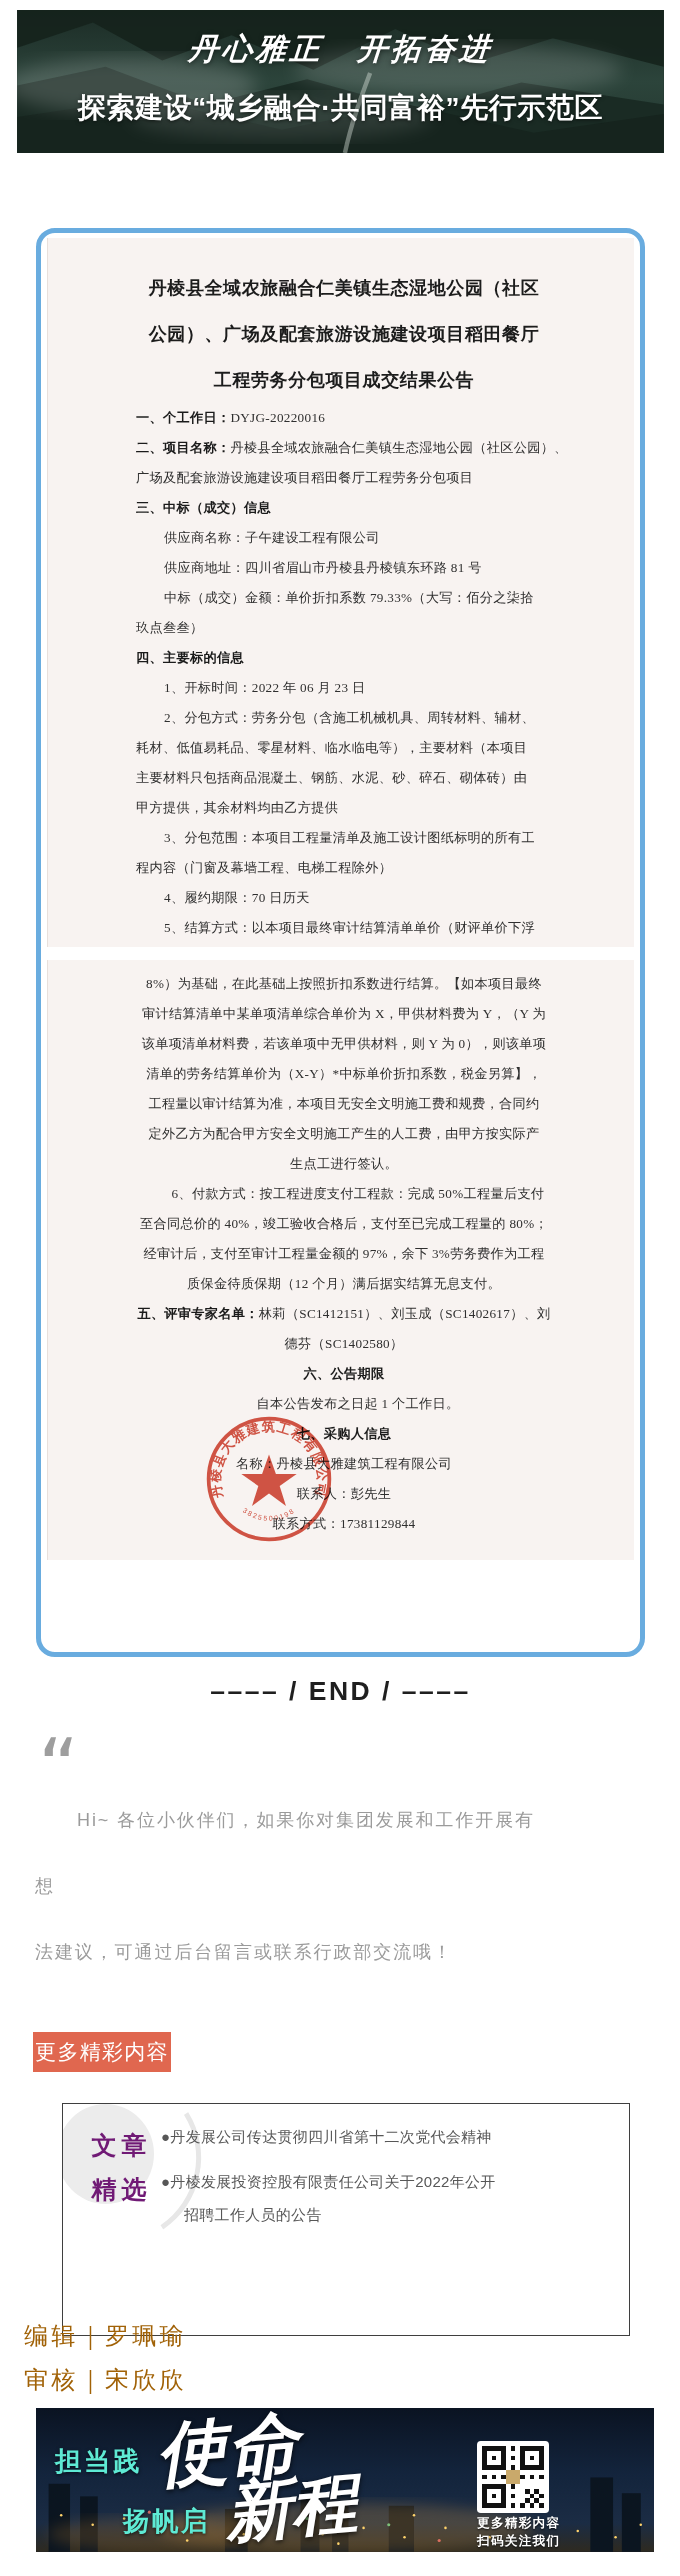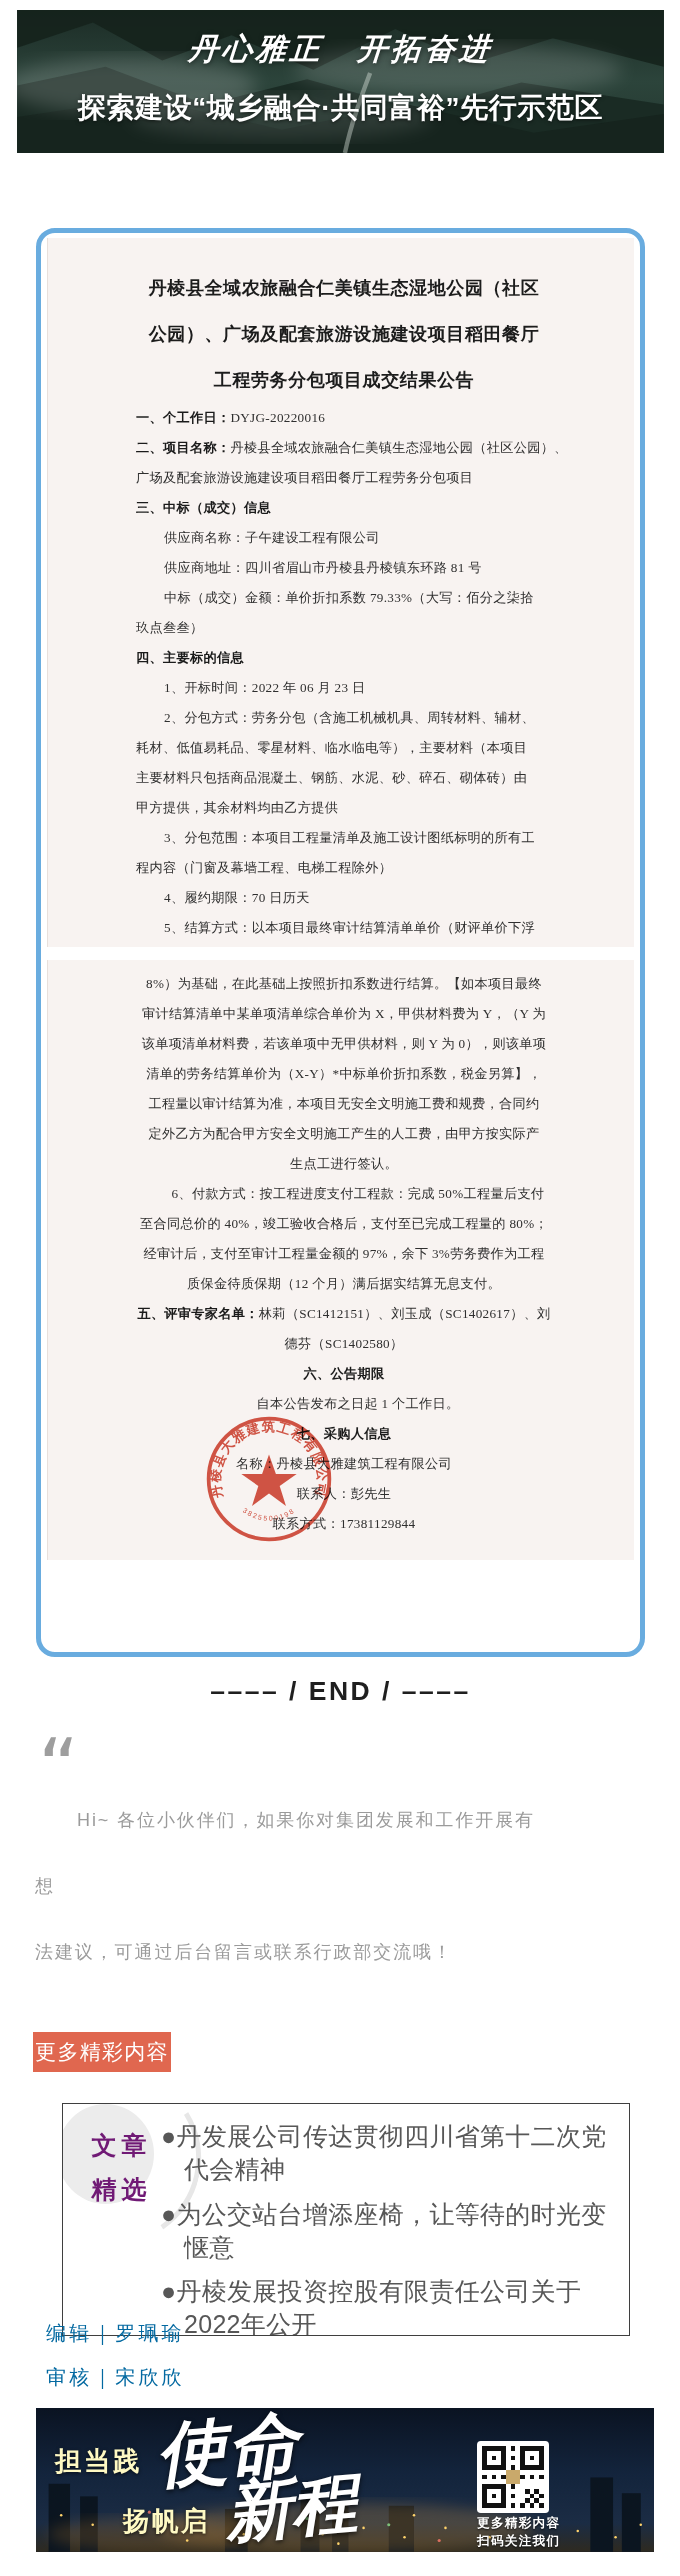--- a/index.html
+++ b/index.html
@@ -47,32 +47,32 @@
 
   
   .featured-box{position:absolute;left:62px;top:2103px;width:568px;height:233px;box-sizing:border-box;
     border:1.9px solid #3F3F3F;background:#ffffff;overflow:hidden;}
   .deco-circle{position:absolute;left:-6.3px;top:0px;width:97px;height:100px;border-radius:50%;background:#ECECEC;}
   .deco-arc{position:absolute;left:-23px;top:-29px;width:151px;height:158px;border-radius:50%;
     border:5.7px solid transparent;border-right-color:#E7E7E7;transform:rotate(12deg);}
   .featured-label{position:absolute;left:16.4px;top:19px;width:84px;text-align:center;color:#701a75;
     font-size:25px;font-weight:bold;letter-spacing:5px;line-height:44px;}
   .featured-list{position:absolute;left:98px;top:16.4px;width:451px;margin:0;padding:0;list-style:none;}
-  .featured-list li{font-size:25px;color:#575757;line-height:33px;margin-bottom:11.3px;
+  .featured-list li{font-size:15px;color:#575757;line-height:33px;margin-bottom:11.3px;
     white-space:pre-line;padding-left:23px;text-indent:-23px;letter-spacing:0.3px;}
 
   
-  .credit{position:absolute;left:46px;color:#0369a1;font-size:20px;letter-spacing:3.2px;}
+  .credit{position:absolute;left:24px;color:#a16207;font-size:24px;letter-spacing:3.2px;}
   .credit-editor{top:2320px;}
   .credit-reviewer{top:2364px;font-family:Liberation Serif, serif;}
 
   
   .bottom-banner{position:absolute;left:36px;top:2408px;width:618px;height:144px;overflow:hidden;background:#0d1828;}
   .bottom-banner svg.bg{position:absolute;left:0;top:0;}
-  .bb-pre{position:absolute;color:#fef9c3;font-weight:bold;font-size:26.5px;letter-spacing:2.5px;text-shadow:0 1.3px 3.8px rgba(0,0,0,.7);}
+  .bb-pre{position:absolute;color:#5eead4;font-weight:bold;font-size:26.5px;letter-spacing:2.5px;text-shadow:0 1.3px 3.8px rgba(0,0,0,.7);}
   .bb-pre1{left:19px;top:35px;}
   .bb-pre2{left:87px;top:95px;}
   .bb-cal{position:absolute;color:#fff;font-family:"Liberation Serif","DejaVu Serif",serif;
     font-style:italic;font-weight:bold;text-shadow:0 1.9px 5px rgba(0,0,0,.7);transform:rotate(-5deg);}
   .bb-cal1{left:120px;top:-5px;font-size:71px;}
   .bb-cal2{left:189px;top:55px;font-size:66px;}
   .qr{position:absolute;left:441px;top:33px;width:72px;height:72px;background:#ffffff;border-radius:3.8px;
     display:flex;align-items:center;justify-content:center;}
   .qr-caption{position:absolute;left:441px;color:#ffffff;font-weight:bold;font-size:12.6px;letter-spacing:1.3px;
     text-shadow:0 0.6px 1.9px rgba(0,0,0,.8);}
@@ -188,21 +188,20 @@
 
   <div class="featured-box">
     <div class="deco-circle"></div>
     <div class="deco-arc"></div>
     <div class="featured-label">
       <div>文章</div>
       <div>精选</div>
     </div>
     <ul class="featured-list" id="featured-list">
         <li>●丹发展公司传达贯彻四川省第十二次党代会精神</li>
-        <li>●为公交站台增添座椅，让等待的时光变惬意</li>
         <li>●丹棱发展投资控股有限责任公司关于2022年公开
 招聘工作人员的公告</li>
       </ul>
   </div>
 
   <div class="credit credit-editor">编辑｜罗珮瑜</div>
   <div class="credit credit-reviewer">审核｜宋欣欣</div>
 
   <div class="bottom-banner">
     <svg class="bg" width="618" height="144" viewBox="0 0 981 228">

